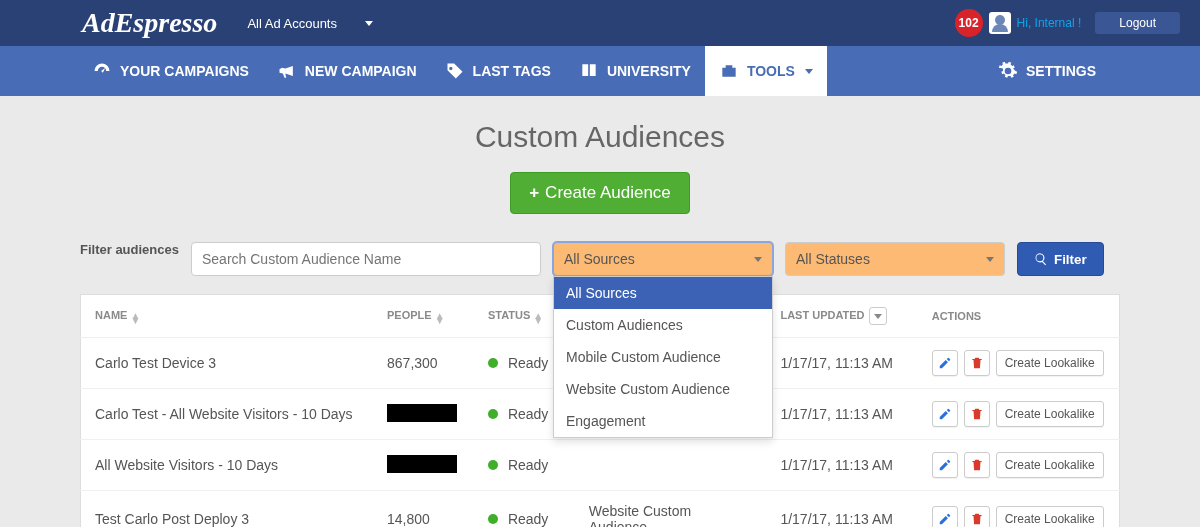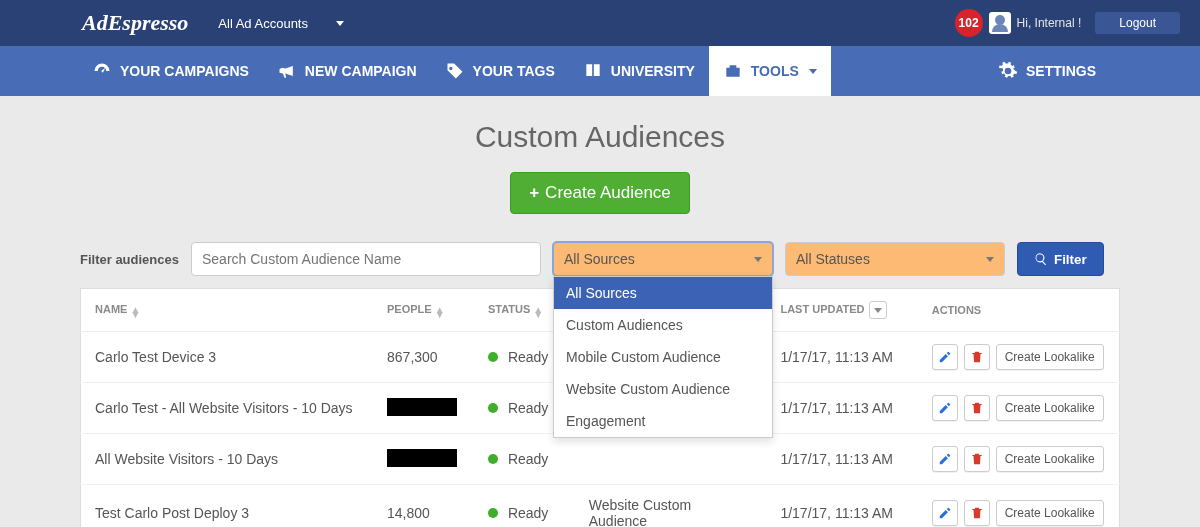--- a/index.html
+++ b/index.html
@@ -1,39 +1,39 @@
 <!DOCTYPE html>
 <html><head>
 <meta charset="utf-8">
 <style>
   * { box-sizing: border-box; margin: 0; padding: 0; }
   body { font-family: "Helvetica Neue", Helvetica, Arial, sans-serif; background: #eaeaea; color: #444; font-size: 14px; width: 1200px; }
   .topbar { background: #2a4176; height: 46px; display: flex; align-items: center; padding: 0 20px 0 12px; }
-  .logo { font-family: cursive; font-style: italic; font-weight: bold; color: #fff; font-size: 22px; margin-left: 70px; margin-right: 30px; }
+  .logo { font-family: cursive; font-style: italic; font-weight: bold; color: #fff; font-size: 28px; margin-left: 70px; margin-right: 30px; }
   .acct-select { color: #fff; font-size: 13px; display: flex; align-items: center; gap: 28px; cursor: pointer; }
   .caret { width: 0; height: 0; border-left: 4px solid transparent; border-right: 4px solid transparent; border-top: 5px solid #fff; display: inline-block; }
   .spacer { flex: 1; }
   .notif { background: #d8232a; color: #fff; border-radius: 50%; width: 28px; height: 28px; line-height: 28px; text-align: center; font-weight: bold; font-size: 12px; margin-right: 6px; }
   .avatar { width: 22px; height: 22px; background: #fff; border-radius: 3px; margin-right: 6px; position: relative; }
   .avatar::before { content:''; position:absolute; top:3px; left:6px; width:10px; height:10px; background:#6c86b7; border-radius:50%; }
   .avatar::after  { content:''; position:absolute; bottom:2px; left:3px; width:16px; height:8px; background:#6c86b7; border-radius:8px 8px 0 0; }
-  .hi { color: #e5e5e5; font-size: 12px; margin-right: 14px; }
+  .hi { color: #0ea5e9; font-size: 12px; margin-right: 14px; }
   .logout { background: #3b5694; color: #fff; border: none; padding: 4px 24px; font-size: 12px; border-radius: 3px; cursor: pointer; }
   .menubar { background: #486cb5; height: 50px; display: flex; align-items: stretch; padding: 0 90px 0 78px; }
   .menu-item { display: flex; align-items: center; gap: 8px; padding: 8px 14px; color: #fff; font-weight: bold; font-size: 14px; cursor: pointer; }
   .menu-item.active { background: #fff; color: #486cb5; }
   .menu-item.active .micon svg { fill:#486cb5; }
   .menu-item .caret { border-top-color: #486cb5; margin-left: 2px; }
   .micon { width: 20px; height: 20px; display:flex; align-items:center; justify-content:center; }
   .micon svg { fill: #fff; width:20px; height:20px; }
   .content { padding: 24px 80px 0; }
   .page-title { text-align: center; font-size: 30px; color: #666; font-weight: 400; margin-bottom: 18px; }
   .create-btn { display: block; margin: 8px auto 28px; background: #4fae33; color: #fff; border: 1px solid #3f9a26; padding: 10px 18px; font-size: 17px; border-radius: 4px; cursor: pointer; }
   .create-btn .plus { font-weight: bold; margin-right: 6px; }
-  .filter-row { display: flex; align-items: center; gap: 12px; margin-bottom: 12px; }
+  .filter-row { display: flex; align-items: flex-start; gap: 12px; margin-bottom: 18px; }
   .filter-label { font-weight: bold; color: #555; font-size: 13px; }
   .txt, .sel { height: 34px; border: 1px solid #ccc; border-radius: 4px; background: #fff; font-size: 14px; padding: 8px 10px; }
   .txt { flex: 0 0 350px; color:#999; }
   .sel { flex: 0 0 220px; display: flex; align-items: center; justify-content: space-between; color: #555; cursor: pointer; position: relative; background:#fdba74; }
   .sel.open { border-color:#8aa6dc; box-shadow: 0 0 0 1px #8aa6dc; }
   .sel .caret { border-top-color: #777; }
   .filter-btn { background: #2f5bb3; color: #fff; border: 1px solid #264c97; height: 34px; padding: 0 16px; border-radius: 4px; font-weight: bold; cursor: pointer; display: flex; align-items: center; gap: 6px; }
   .magnifier { width:14px; height:14px; }
   .dropdown { position: absolute; top: 33px; left: -1px; right: -1px; background: #fff; border: 1px solid #ccc; z-index: 10; box-shadow: 0 4px 8px rgba(0,0,0,.12); }
   .dropdown-item { padding: 8px 12px; color: #555; cursor: pointer; }
@@ -89,21 +89,21 @@
         </svg>
       </span>
     <span>NEW CAMPAIGN</span>
   </div>
   <div class="menu-item">
     <span class="micon">
         <svg viewBox="0 0 24 24">
           <path d="M3 3h8l10 10-8 8L3 11V3zm4 4a2 2 0 100 4 2 2 0 000-4z"></path>
         </svg>
       </span>
-    <span>YOUR TAGS</span>
+    <span>LAST TAGS</span>
   </div>
   <div class="menu-item">
     <span class="micon">
         <svg viewBox="0 0 24 24">
           <path d="M4 4h7v14H4zM13 4h7v14h-7z"></path>
         </svg>
       </span>
     <span>UNIVERSITY</span>
   </div>
   <div class="menu-item active">

